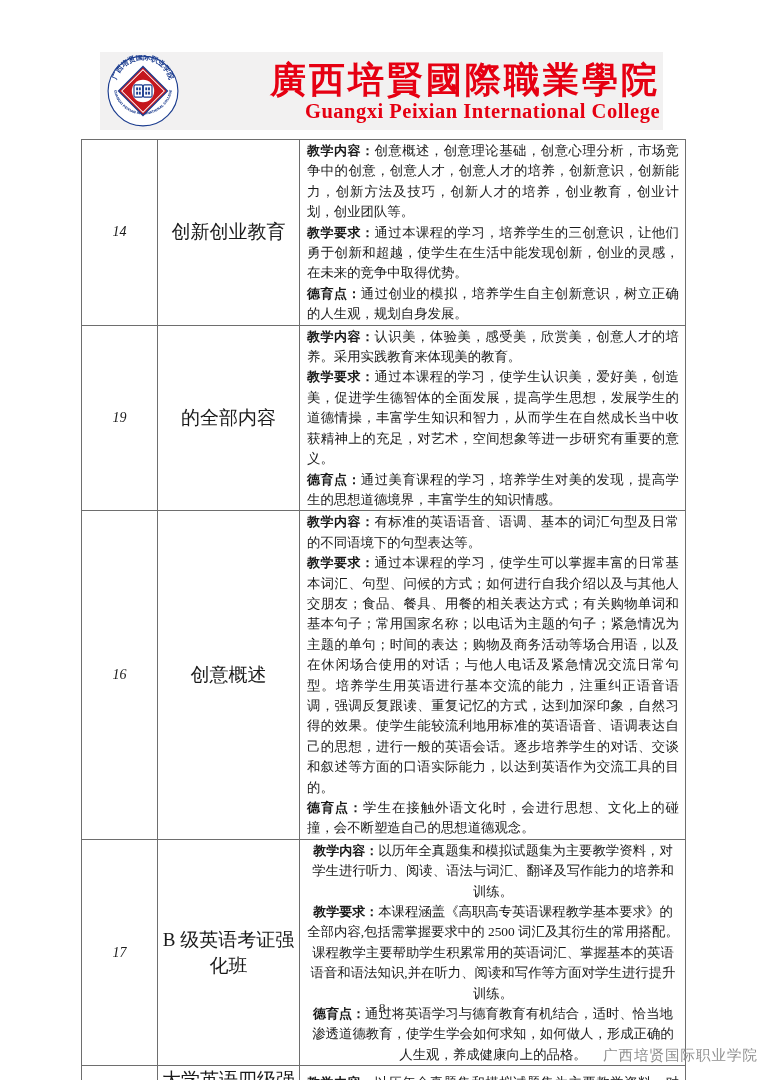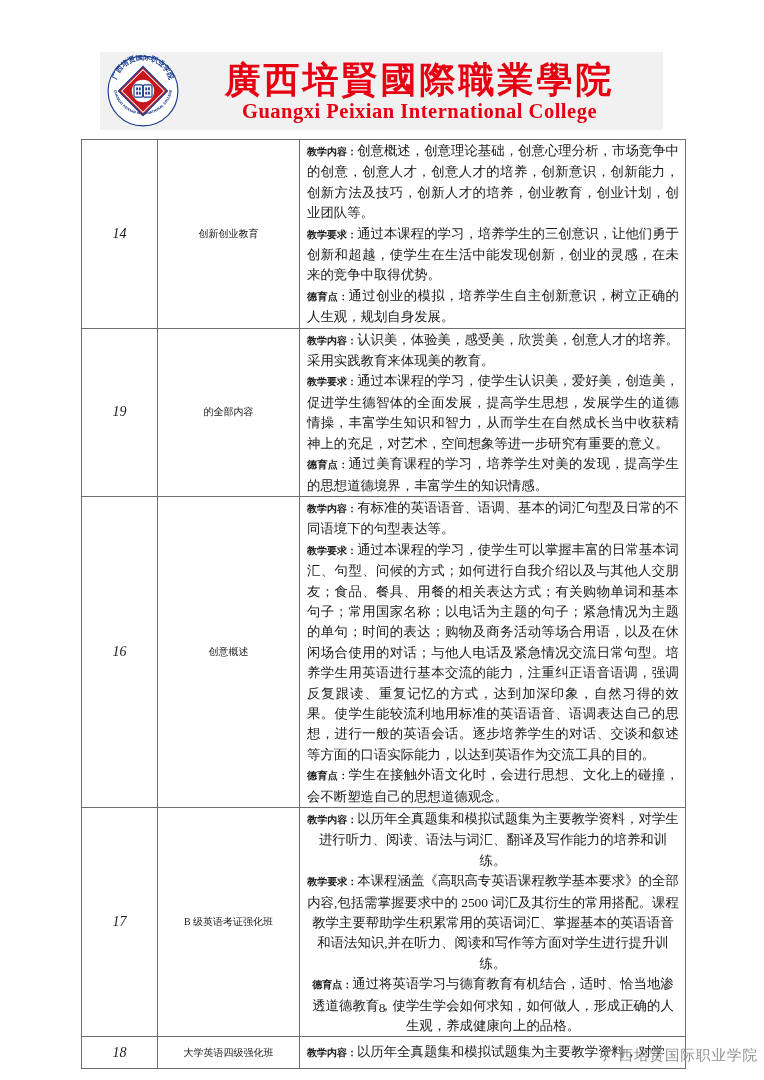--- a/index.html
+++ b/index.html
@@ -7,46 +7,46 @@
     width:764px;height:1080px;background:#ffffff;position:relative;
     font-family:"Liberation Serif","DejaVu Serif",serif;color:#1a1a1a;
     overflow:hidden;
   }
   
   .header{
     position:absolute;left:100px;top:52px;width:563px;height:78px;
     background:#f2f1f1;display:flex;align-items:center;
   }
   .logo{width:72px;height:72px;margin-left:7px;flex:0 0 auto;}
-  .titles{flex:1;text-align:center;padding-right:3px;}
+  .titles{flex:1;text-align:right;padding-right:3px;}
   .title-zh{
     font-size:36px;font-weight:bold;color:#e60012;letter-spacing:3px;
     line-height:40px;white-space:nowrap;
     font-family:"Liberation Serif","DejaVu Serif",serif;
   }
   .title-en{
     font-size:20.5px;font-weight:bold;color:#e60012;line-height:23px;
     white-space:nowrap;letter-spacing:0.5px;
   }
   
   .course-table{
     position:absolute;left:81px;top:139px;width:584px;
     border-collapse:collapse;table-layout:fixed;
   }
   .course-table td{
     border:1px solid #6e6e6e;overflow:hidden;
   }
   td.num{width:73px;text-align:center;vertical-align:middle;font-size:14px;font-style:italic;}
-  td.course{width:139px;text-align:center;vertical-align:middle;font-size:10px;}
+  td.course{width:139px;text-align:center;vertical-align:middle;font-size:19px;}
   td.desc{
     width:372px;vertical-align:top;padding:1px 6px 0 7px;
     font-size:13.4px;line-height:20.4px;text-align:justify;
   }
   td.desc p{margin:0;}
-  td.desc b{font-family:Liberation Serif, serif;font-size:10px;}
+  td.desc b{font-family:Liberation Serif, serif;font-size:13px;}
   tr.r14 td{height:174px;}
   tr.r15 td{height:160px;}
   tr.r16 td{height:296px;}
   tr.r17 td{height:180px;text-align:center;}
   tr.r18 td{height:29px;}
   tr.r18 td.desc{vertical-align:middle;padding-top:0;}
   
   .page-number{
     position:absolute;left:0;top:1000px;width:764px;text-align:center;
     font-size:13.5px;color:#2a2a2a;

